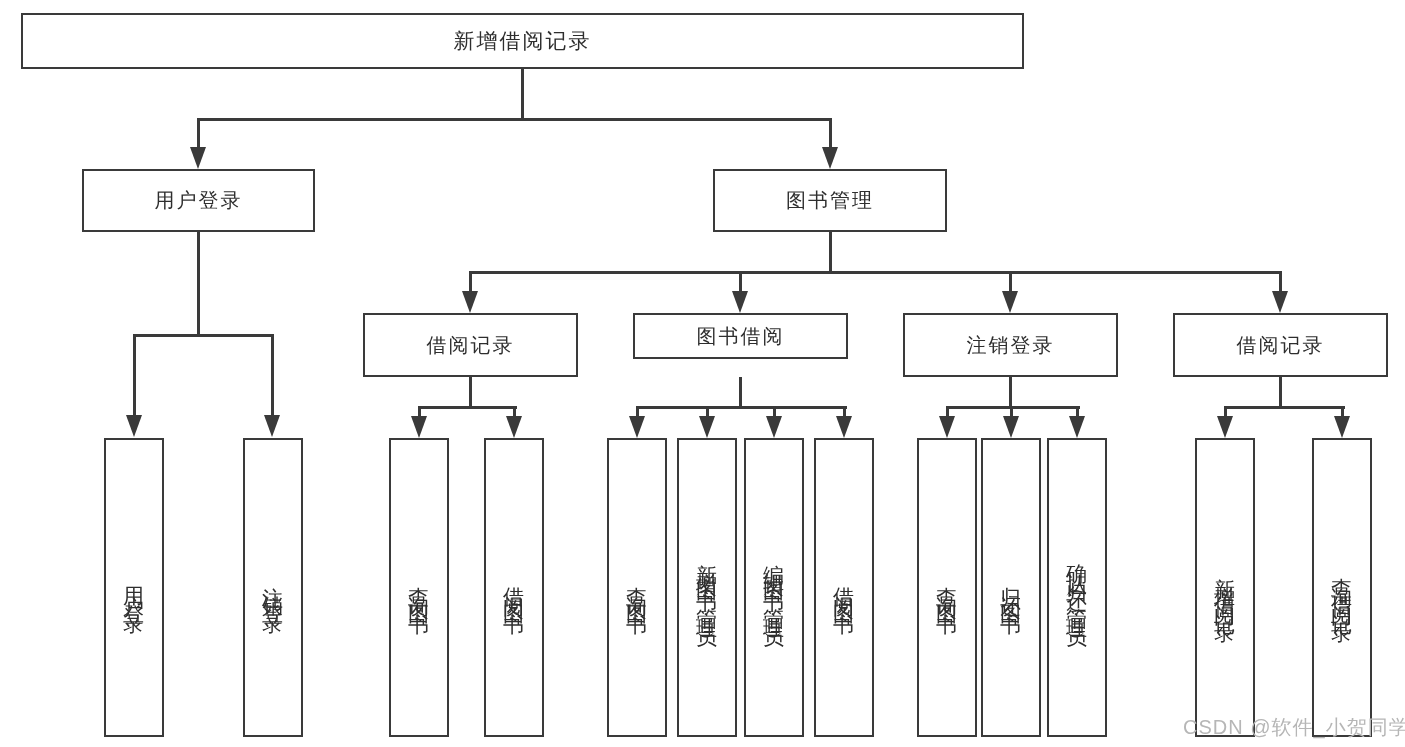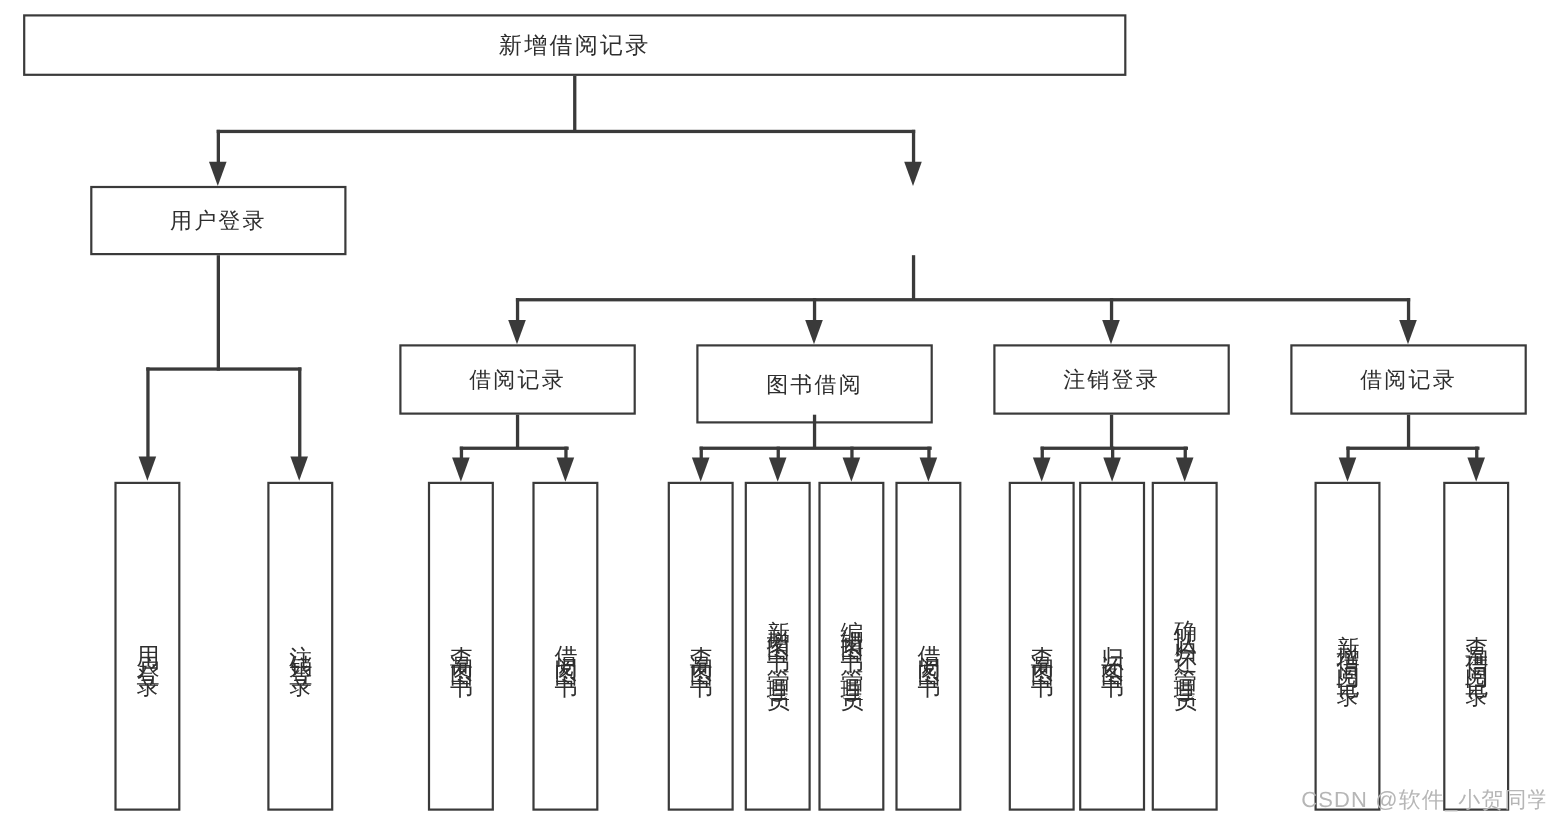--- a/index.html
+++ b/index.html
@@ -37,41 +37,42 @@
   <div class="box bh big" style="left:21px;top:13px;width:1003px;height:56px">新增借阅记录</div>
 
   <div class="vl" style="left:521px;top:69px;height:50px"></div>
   <div class="hl" style="left:197px;top:118px;width:635px"></div>
   <div class="vl" style="left:197px;top:118px;height:31px"></div>
   <div class="ah" style="left:190px;top:147px"></div>
   <div class="vl" style="left:829px;top:118px;height:31px"></div>
   <div class="ah" style="left:822px;top:147px"></div>
 
   <div class="box bh" style="left:82px;top:169px;width:233px;height:63px">用户登录</div>
+  <div class="box bh" style="left:713px;top:169px;width:234px;height:63px">图书管理</div>
 
   <div class="vl" style="left:197px;top:232px;height:105px"></div>
   <div class="hl" style="left:133px;top:334px;width:141px"></div>
   <div class="vl" style="left:133px;top:334px;height:83px"></div>
   <div class="ah" style="left:126px;top:415px"></div>
   <div class="vl" style="left:271px;top:334px;height:83px"></div>
   <div class="ah" style="left:264px;top:415px"></div>
 
   <div class="vl" style="left:829px;top:232px;height:41px"></div>
   <div class="hl" style="left:469px;top:271px;width:813px"></div>
   <div class="vl" style="left:469px;top:271px;height:22px"></div>
   <div class="ah" style="left:462px;top:291px"></div>
   <div class="vl" style="left:739px;top:271px;height:22px"></div>
   <div class="ah" style="left:732px;top:291px"></div>
   <div class="vl" style="left:1009px;top:271px;height:22px"></div>
   <div class="ah" style="left:1002px;top:291px"></div>
   <div class="vl" style="left:1279px;top:271px;height:22px"></div>
   <div class="ah" style="left:1272px;top:291px"></div>
 
   <div class="box bh" style="left:363px;top:313px;width:215px;height:64px">借阅记录</div>
-  <div class="box bh" style="left:633px;top:313px;width:215px;height:72px">图书借阅</div>
+  <div class="box bh" style="left:633px;top:313px;width:215px;height:46px">图书借阅</div>
   <div class="box bh" style="left:903px;top:313px;width:215px;height:64px">注销登录</div>
   <div class="box bh" style="left:1173px;top:313px;width:215px;height:64px">借阅记录</div>
 
   <div class="vl" style="left:469px;top:377px;height:31px"></div>
   <div class="hl" style="left:418px;top:406px;width:99px"></div>
   <div class="vl" style="left:418px;top:406px;height:12px"></div>
   <div class="ah" style="left:411px;top:416px"></div>
   <div class="vl" style="left:513px;top:406px;height:12px"></div>
   <div class="ah" style="left:506px;top:416px"></div>
 

